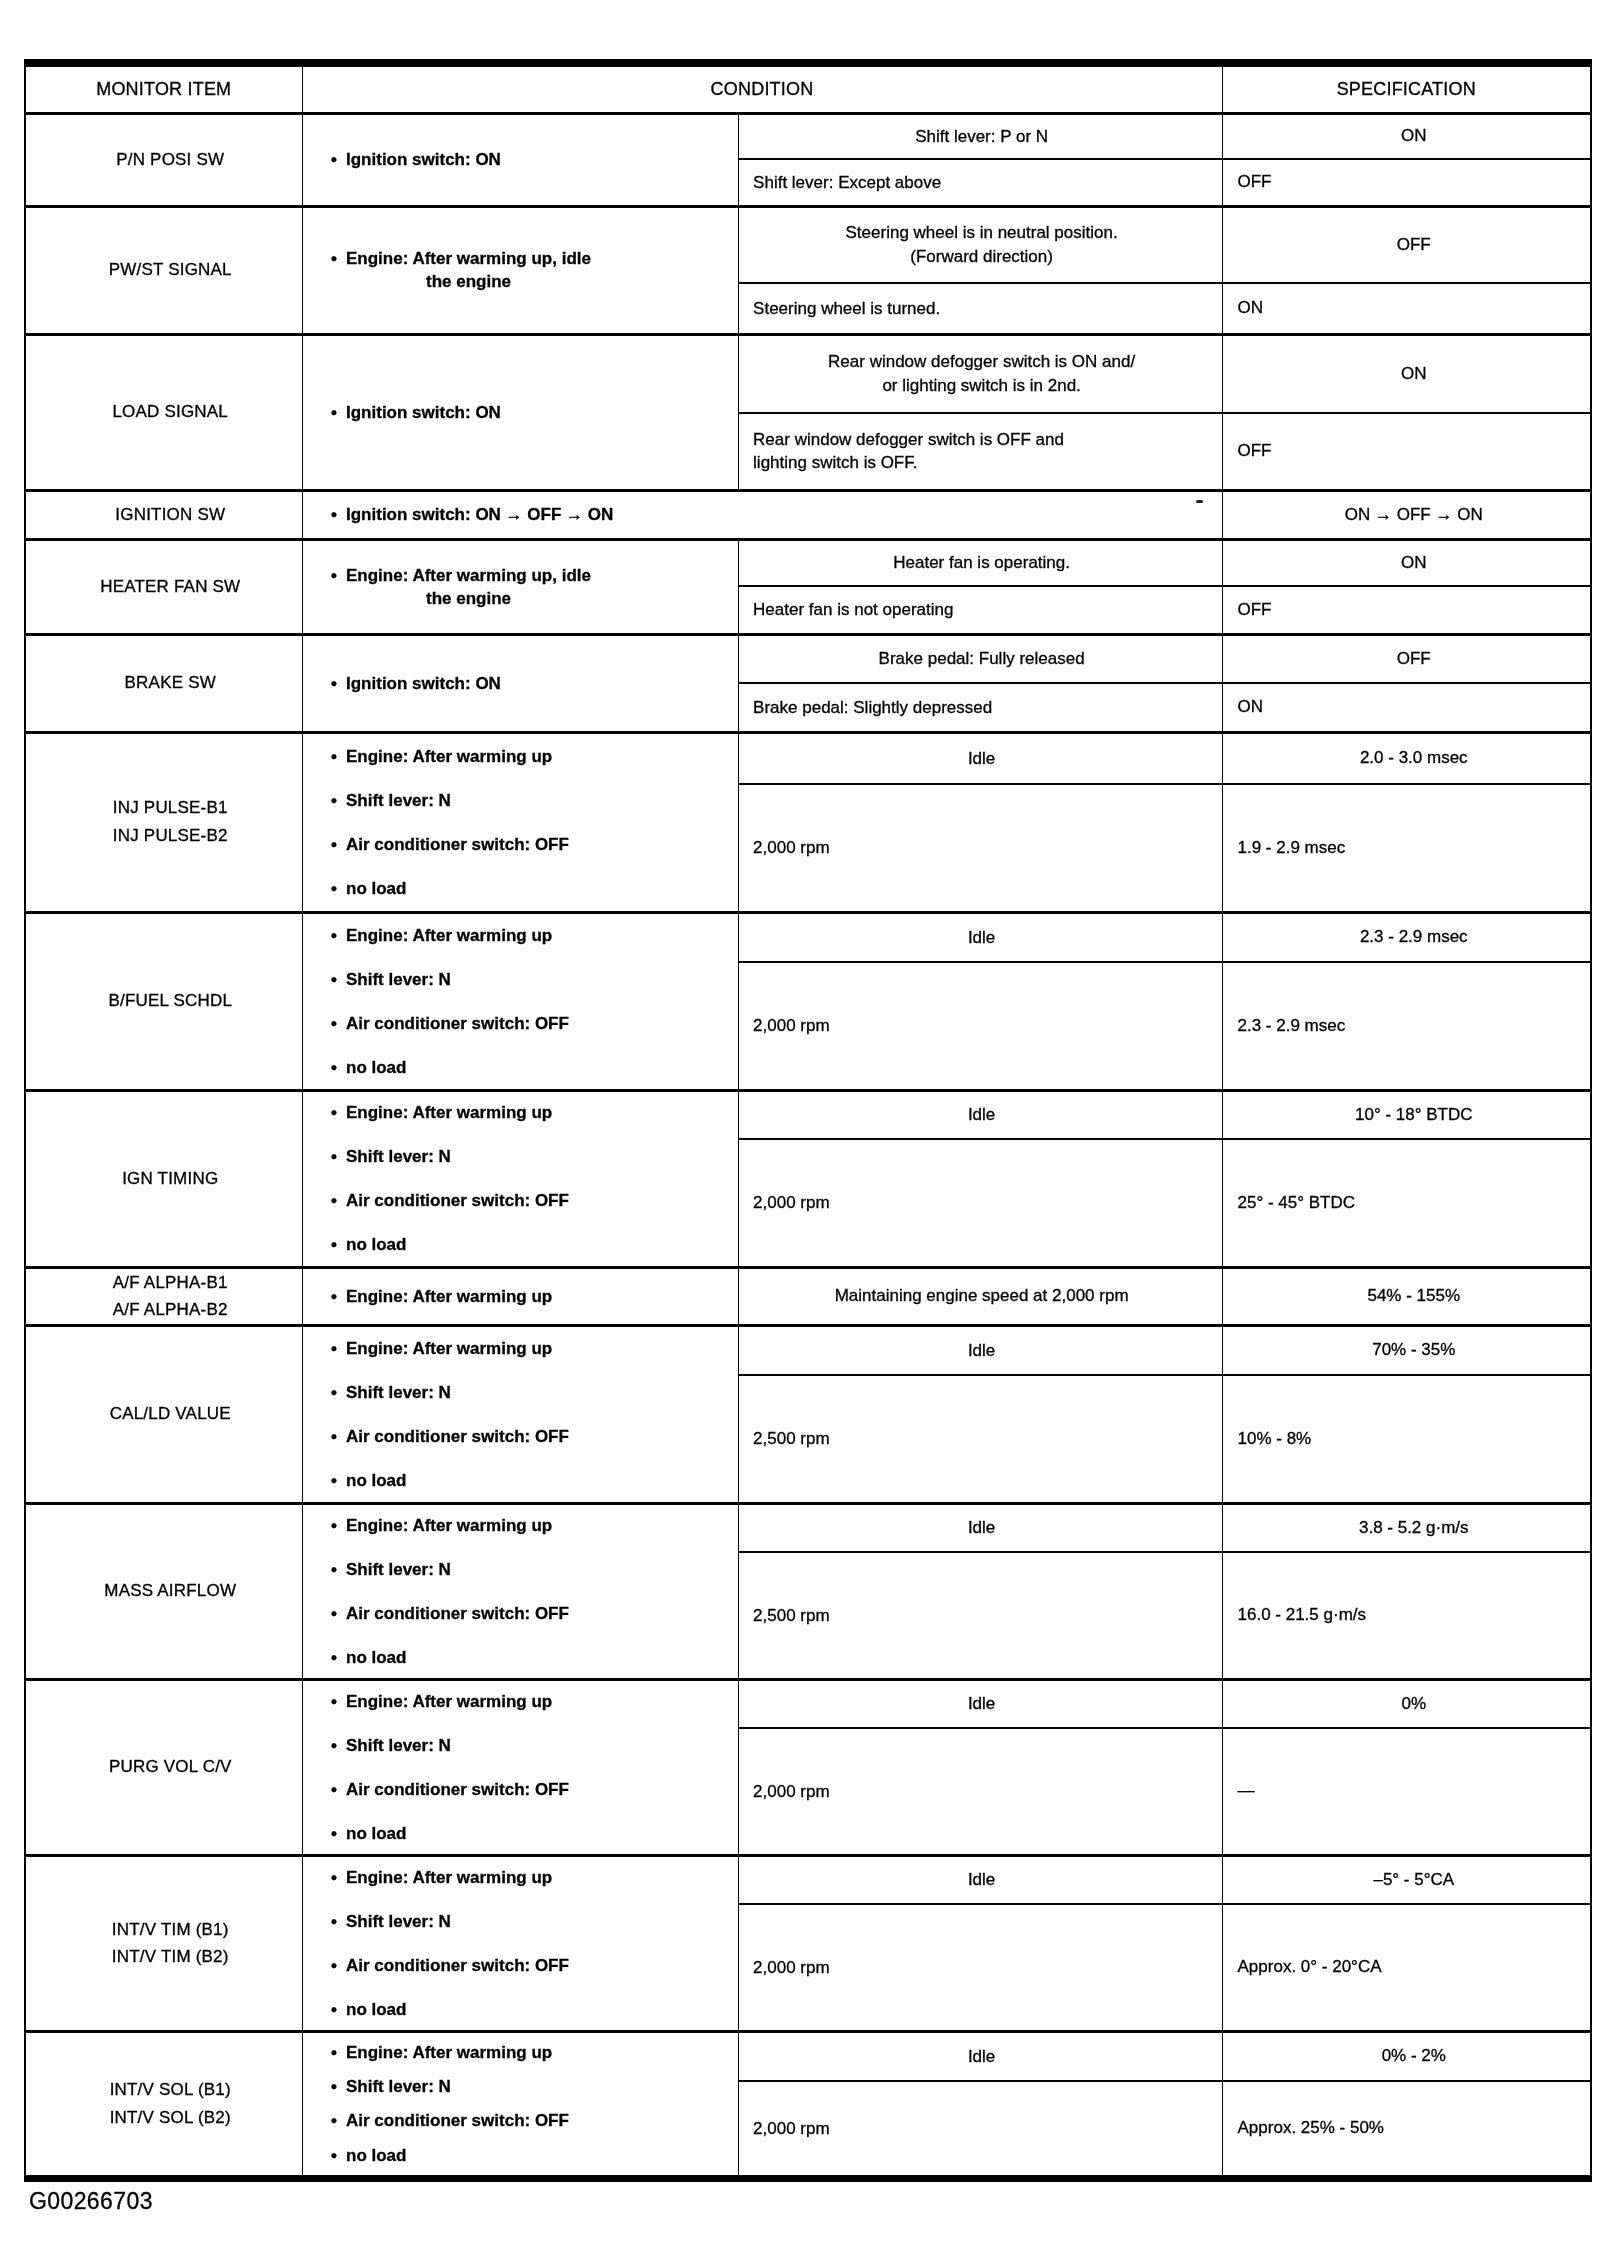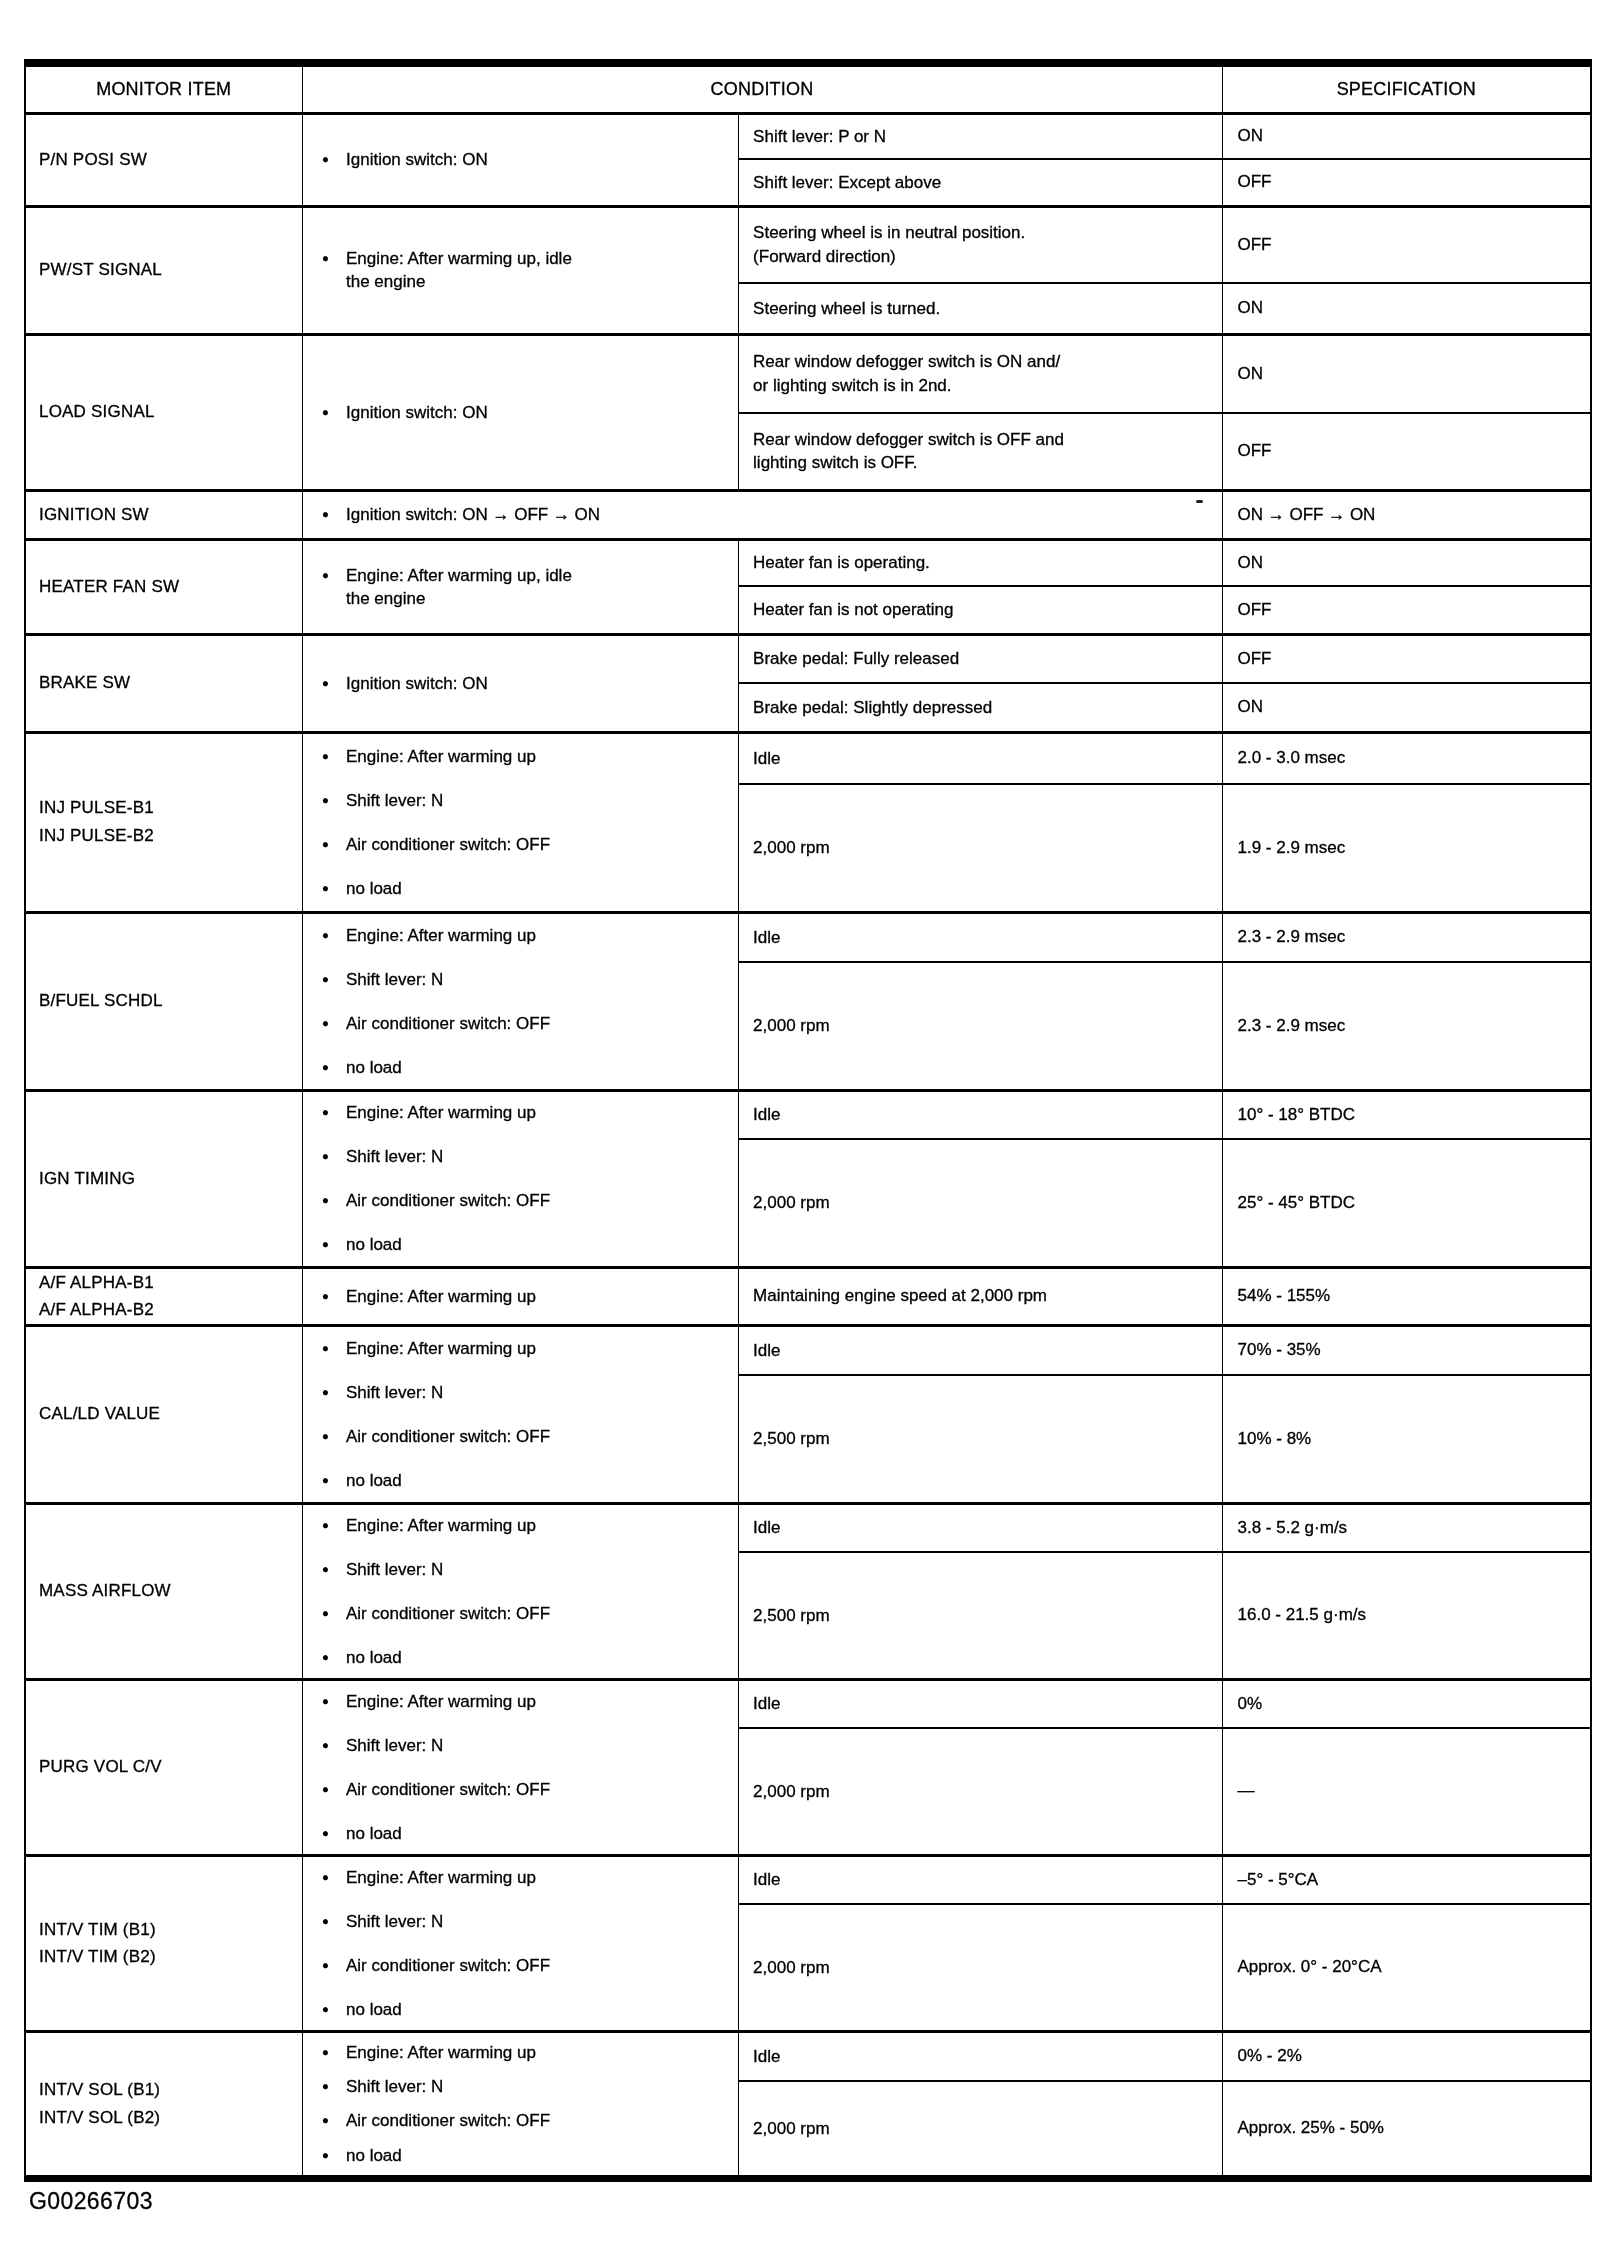--- a/index.html
+++ b/index.html
@@ -31,21 +31,21 @@
     padding: 0;
   }
   thead th {
     height: 50px;
     font-size: 18px;
     font-weight: 400;
     text-align: center;
     border-bottom: 2.4px solid #000;
     letter-spacing: 0.2px;
   }
-  tr.g > td { border-top: 3.2px solid #000; }
+  tr.g > td { border-top: 3.2px solid #000; text-align: center; }
   tr.s > td { border-top: 2.4px solid #000; }
   td.c-item {
     padding-left: 13px;
     line-height: 27.6px;
     white-space: pre-line;
     letter-spacing: 0.2px;
   }
   td.c-cond { padding: 8px 8px 8px 19.5px; }
   td.c-sub {
     padding: 4.9px 11.4px 4.9px 14.6px;
@@ -61,20 +61,21 @@
   .bullets.compact > .bullet:not(:first-child) { margin-top: 11.4px; }
   .bullet { display: flex; align-items: flex-start; }
   .bullet .mark {
     flex: 0 0 24px;
     font-size: 11.4px;
     line-height: 23px;
   }
   .bullet .txt {
     white-space: pre-line;
     line-height: 23px;
+    font-weight: bold;
   }
   .figure-id {
     position: absolute;
     left: 29px;
     top: 2188px;
     font-size: 23px;
     letter-spacing: 0.4px;
   }
   .artifact-dot {
     position: absolute;

